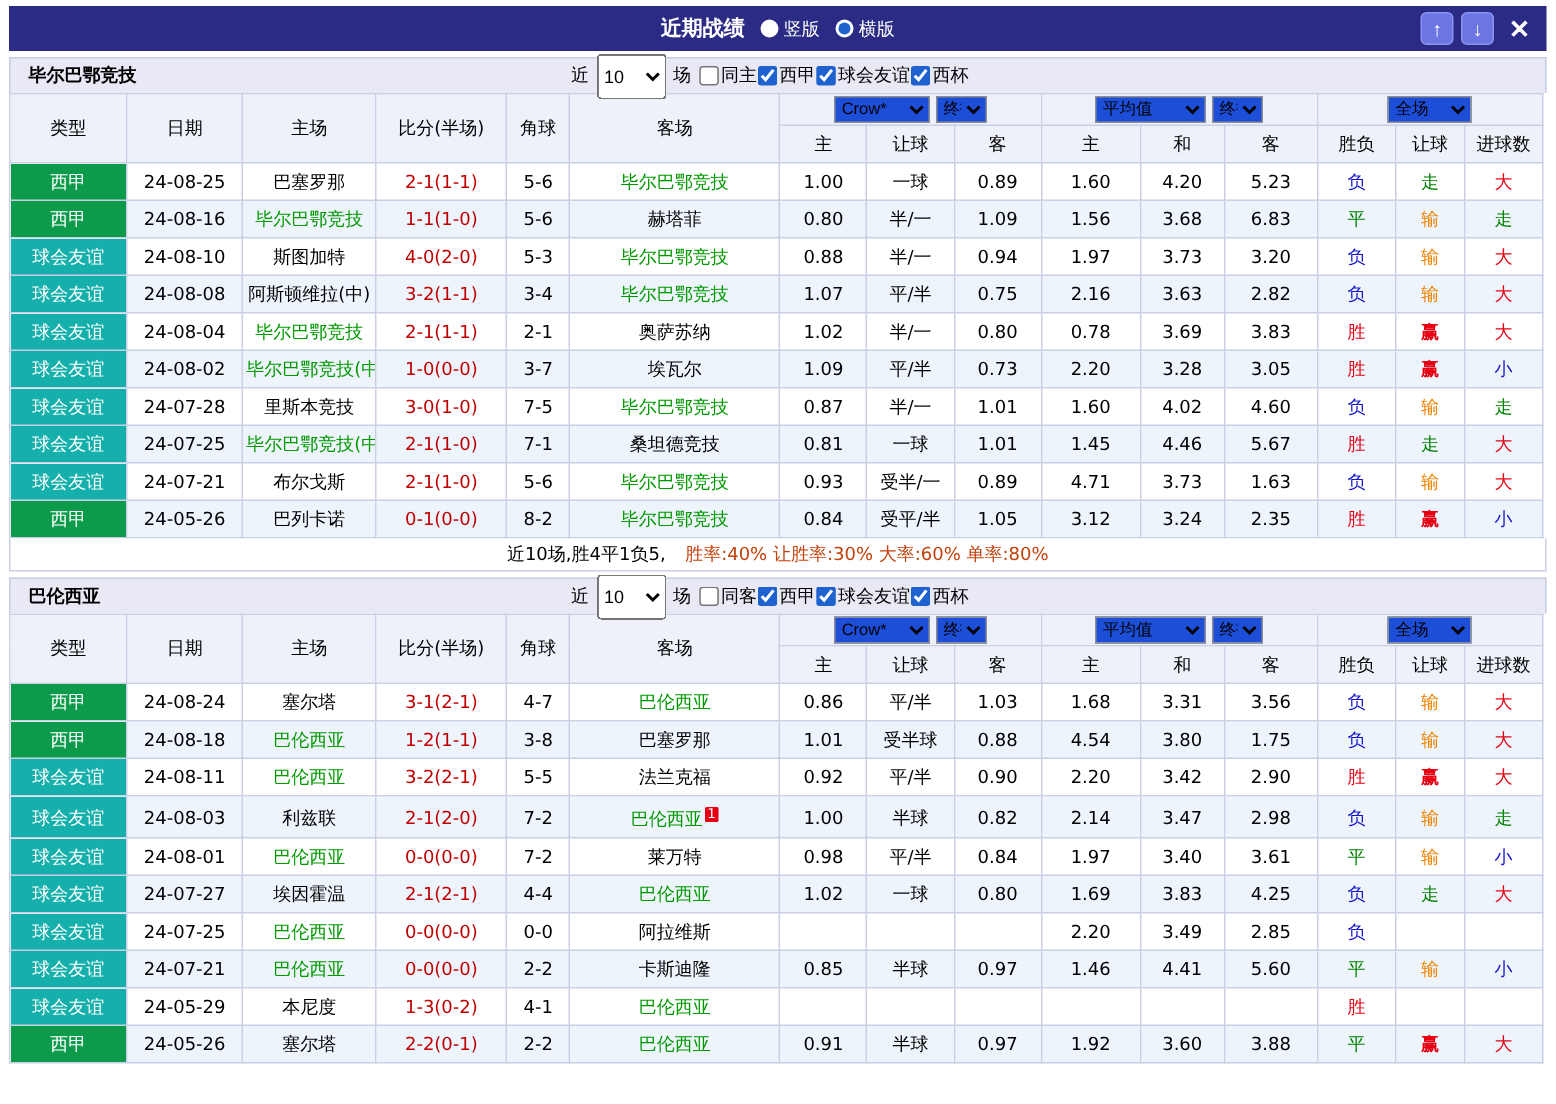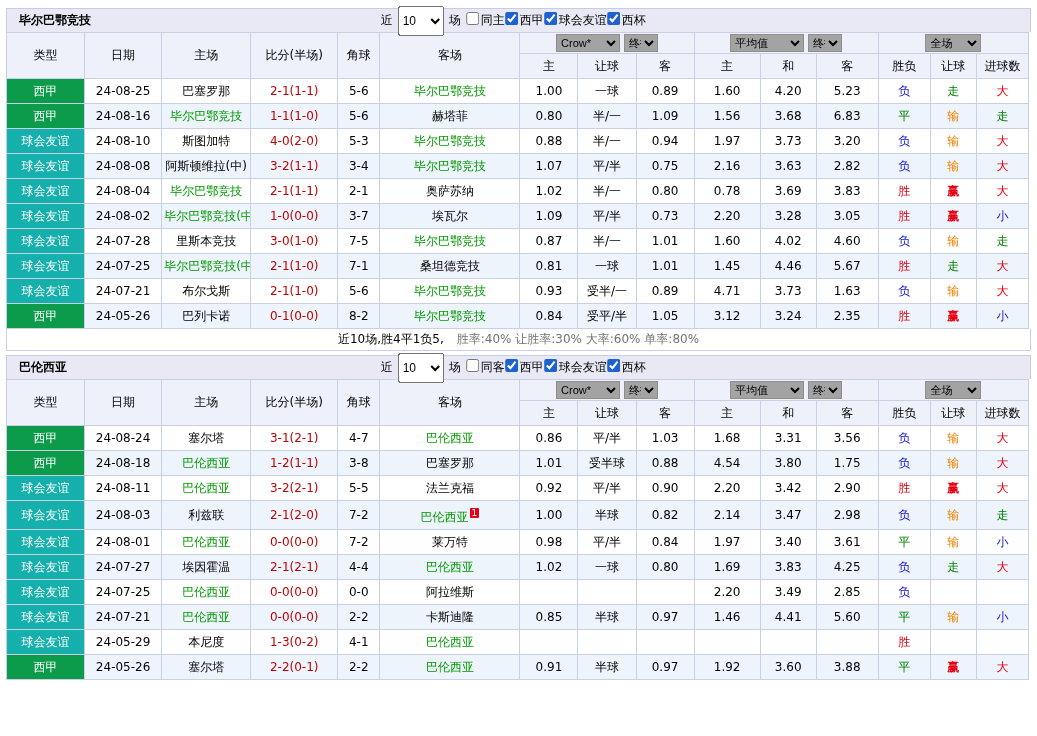--- a/index.html
+++ b/index.html
@@ -16,49 +16,67 @@
   .tb-buttons{position:absolute;right:6px;top:0;height:30px;display:flex;align-items:center;gap:5px;}
   .nav-btn{width:22px;height:22px;background:#6b76e3;border:1px solid #8a93ef;border-radius:4px;color:#fff;font-weight:bold;font-size:13px;line-height:1;cursor:pointer;padding:0;}
   .close-btn{width:24px;height:24px;background:transparent;border:none;color:#fff;font-weight:bold;font-size:17px;line-height:1;cursor:pointer;padding:0;}
 
   
   .section{margin-top:4px;}
   .band{height:23px;background:#e9e9f5;border:1px solid #c6cce4;border-bottom:none;position:relative;display:flex;align-items:center;}
   .band .team{font-weight:bold;padding-left:12px;font-size:12px;}
   .band .filters{position:absolute;left:50%;transform:translateX(-52%);display:flex;align-items:center;gap:5px;white-space:nowrap;}
   .filters select{font-size:12px;height:30px;}
-  .cb{display:inline-flex;gap:2px;cursor:pointer;}
+  .cb{display:inline-flex;align-items:center;gap:2px;cursor:pointer;}
   .cb input{width:13px;height:13px;accent-color:#1e62d0;margin:0;}
   .count-select{width:46px;}
 
   
   table{border-collapse:collapse;table-layout:fixed;width:1023px;}
   td{border:1px solid #c9d0e6;text-align:center;padding:3px 2px;line-height:18px;overflow:hidden;white-space:nowrap;}
   thead td{background:#eef1fa;}
   thead tr.select-row td{padding:1px 2px;line-height:17px;}
-  thead select{font-size:11px;height:18px;background:#a3a3a3;border:1px solid #8e8e8e;}
+  thead select{font-size:11px;height:18px;background:#1d4ed8;border:1px solid #8e8e8e;}
   .sel-bookmaker{width:64px;} .sel-final{width:34px;} .sel-average{width:74px;} .sel-scope{width:56px;}
   tbody tr.odd td{background:#fff;}
   tbody tr.even td{background:#eef4fc;}
   td.type-cell{color:#fff;border-color:#c9d0e6;}
   td.score{color:#c00000;}
   td.focus{color:#009900;}
   .c-win{color:#e60012;} .c-draw{color:#008000;} .c-lose{color:#1414cc;}
   .c-cover{color:#e60012;font-weight:bold;} .c-nocover{color:#f08300;} .c-push{color:#008000;}
   .c-over{color:#e60012;} .c-under{color:#1414cc;}
   .redcard{color:#fff;background:#e60012;font-size:9px;padding:0 2px;border-radius:1px;margin-left:1px;}
 
   .summary{border:1px solid #c9d0e6;border-top:none;text-align:center;line-height:21px;height:21px;background:#fff;}
-  .summary .stats{color:#737373;margin-left:13px;}
+  .summary .stats{color:#c2410c;margin-left:13px;}
 </style>
 </head>
 <body>
 
 <div class="popup">
 
+  <div class="titlebar">
+    <div class="tb-center">
+      <span class="tb-title">近期战绩</span>
+      <label class="rg">
+        <span class="radio"></span>
+        <span>竖版</span>
+      </label>
+      <label class="rg">
+        <span class="radio checked"></span>
+        <span>横版</span>
+      </label>
+    </div>
+    <div class="tb-buttons">
+      <button class="nav-btn">↑</button>
+      <button class="nav-btn">↓</button>
+      <button class="close-btn">✕</button>
+    </div>
+  </div>
 
   <div id="sections-root">
     <div class="section">
       <div class="band">
         <span class="team">毕尔巴鄂竞技</span>
         <span class="filters">
           <span>近</span>
           <select class="count-select"><option>10</option></select>
           <span>场</span>
           <span class="cb-root"><label class="cb">

